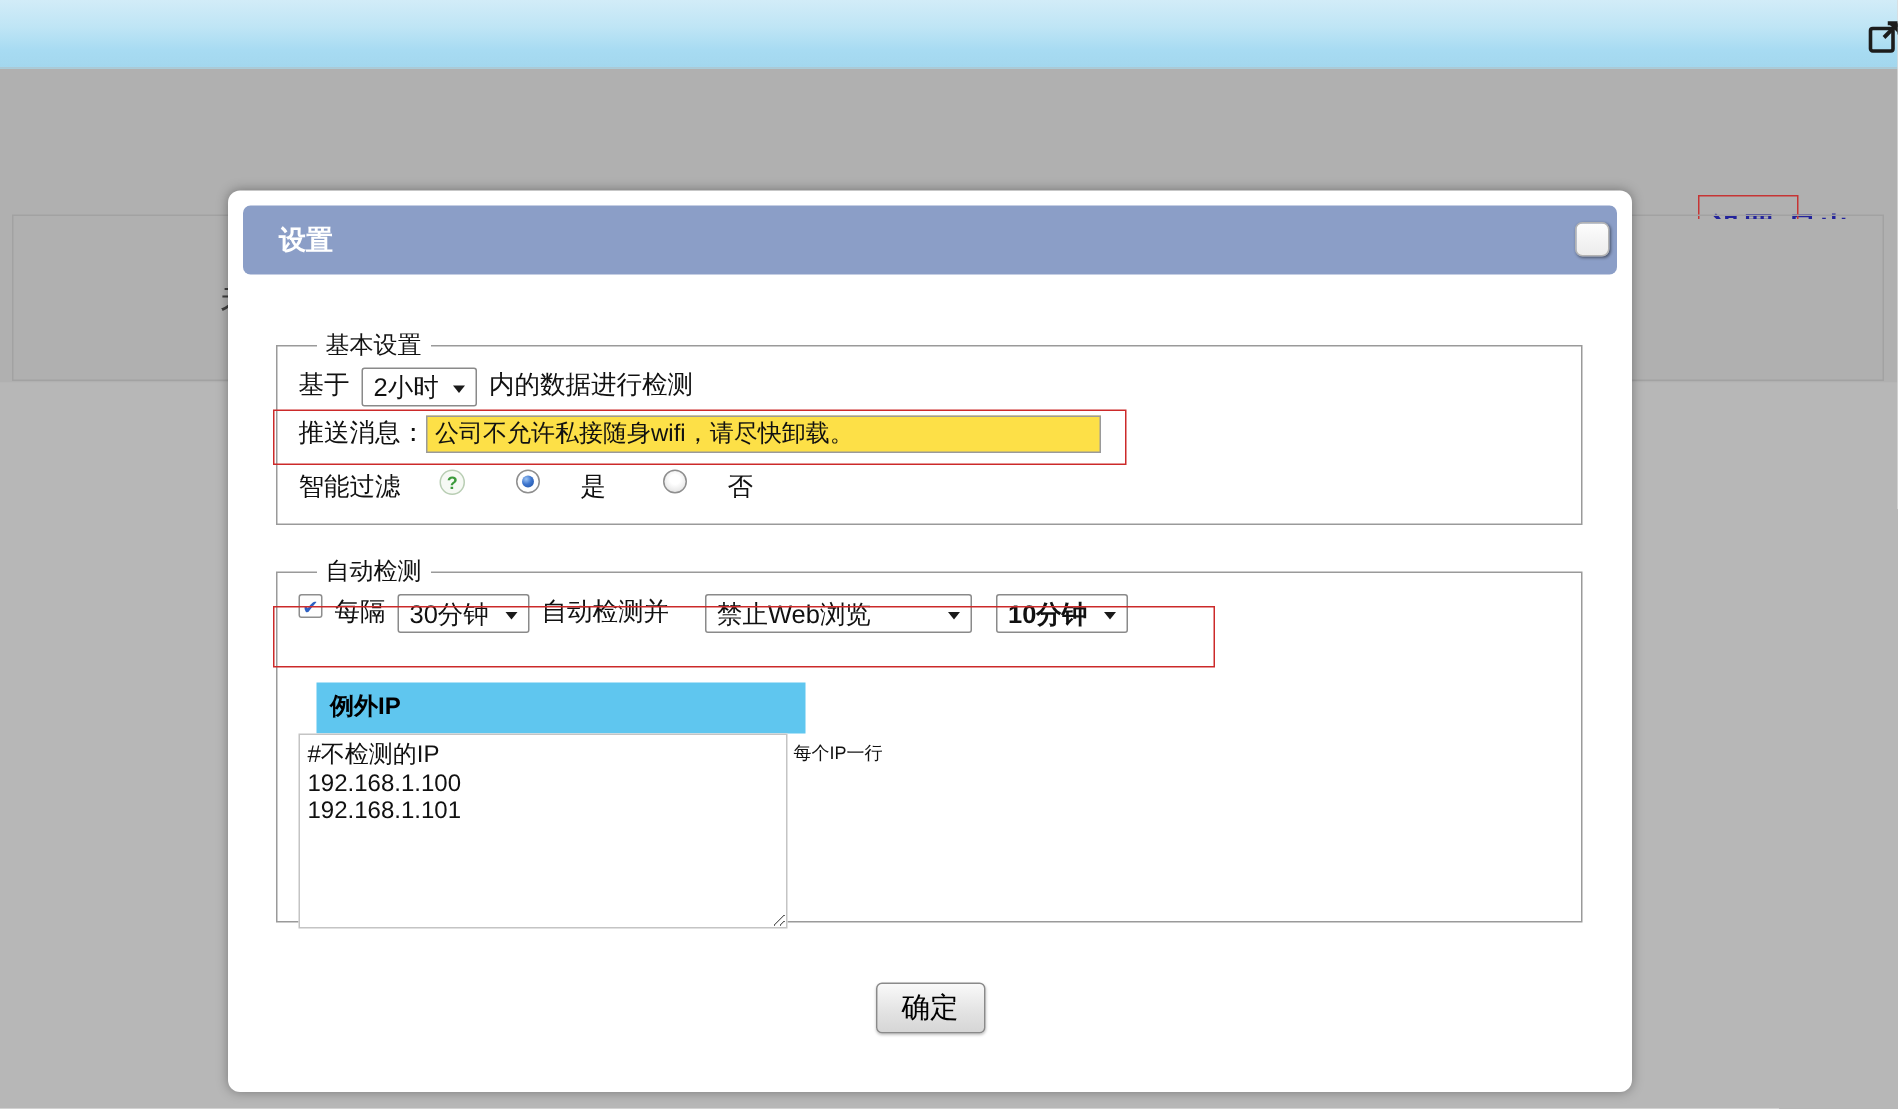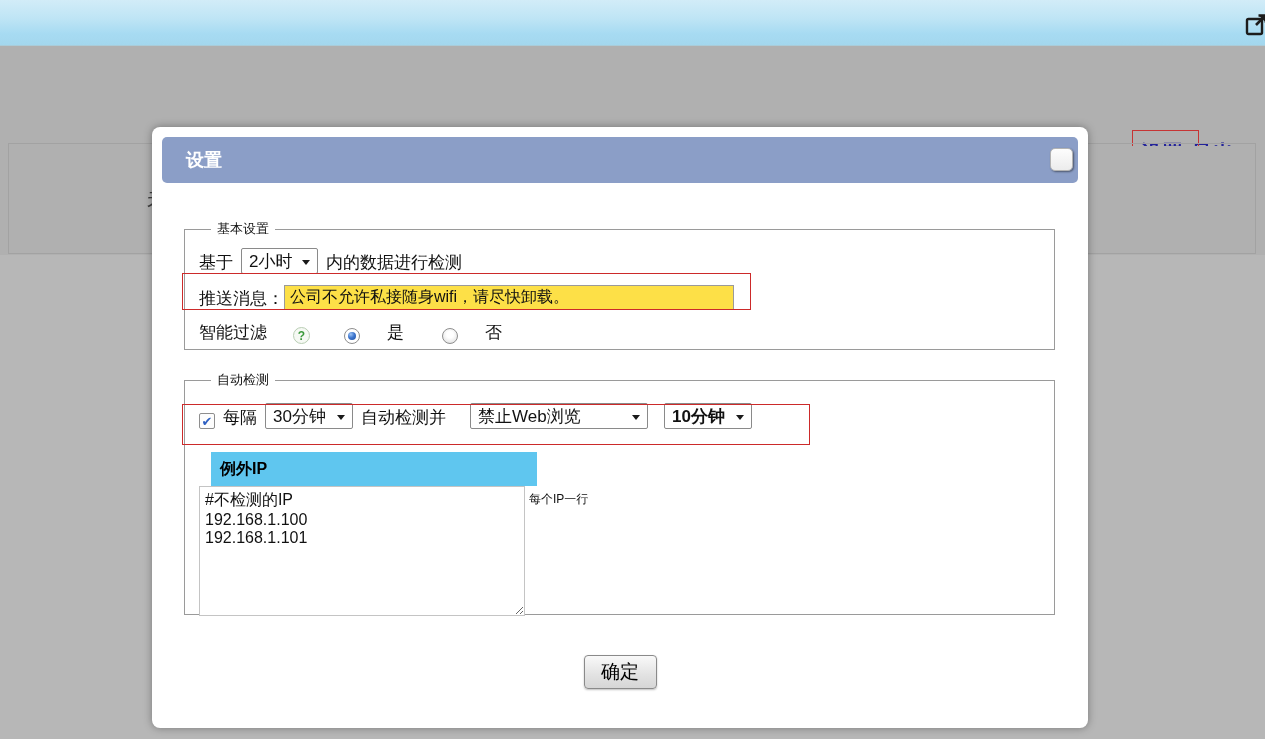--- a/index.html
+++ b/index.html
@@ -68,25 +68,25 @@
     position:absolute; left:898px; top:21px; width:23px; height:23px;
     background:linear-gradient(#fdfdfd,#ececec);
     border:1px solid #b3b3b3; border-radius:5px;
     box-shadow:1px 1px 2px rgba(0,0,0,0.45);
     cursor:pointer;
   }
 
   fieldset {
     position:absolute; border:1px solid #9a9a9a; background:#fff;
   }
-  legend { font-size:13px; color:#111; padding:0 6px; margin-left:12px; }
+  legend { font-size:16px; color:#111; padding:0 6px; margin-left:12px; }
   .fs-basic { left:32px; top:93px; width:871px; height:130px; padding:4px 0 0 14px; }
   .fs-auto  { left:32px; top:244px; width:871px; height:244px; padding:4px 0 0 14px; }
 
-  .frow { display:flex; align-items:flex-end; font-size:17px; color:#111; }
+  .frow { display:flex; align-items:flex-start; font-size:17px; color:#111; }
   .fs-basic .frow { height:32px; }
   .lbl { white-space:nowrap; }
 
   
   .select {
     display:inline-flex; align-items:center; position:relative;
     height:26px; background:#fff; border:1px solid #8a8a8a; border-radius:2px;
     padding:0 22px 0 7px; margin:0 8px; font-size:17px; cursor:default;
   }
   .select::after {

